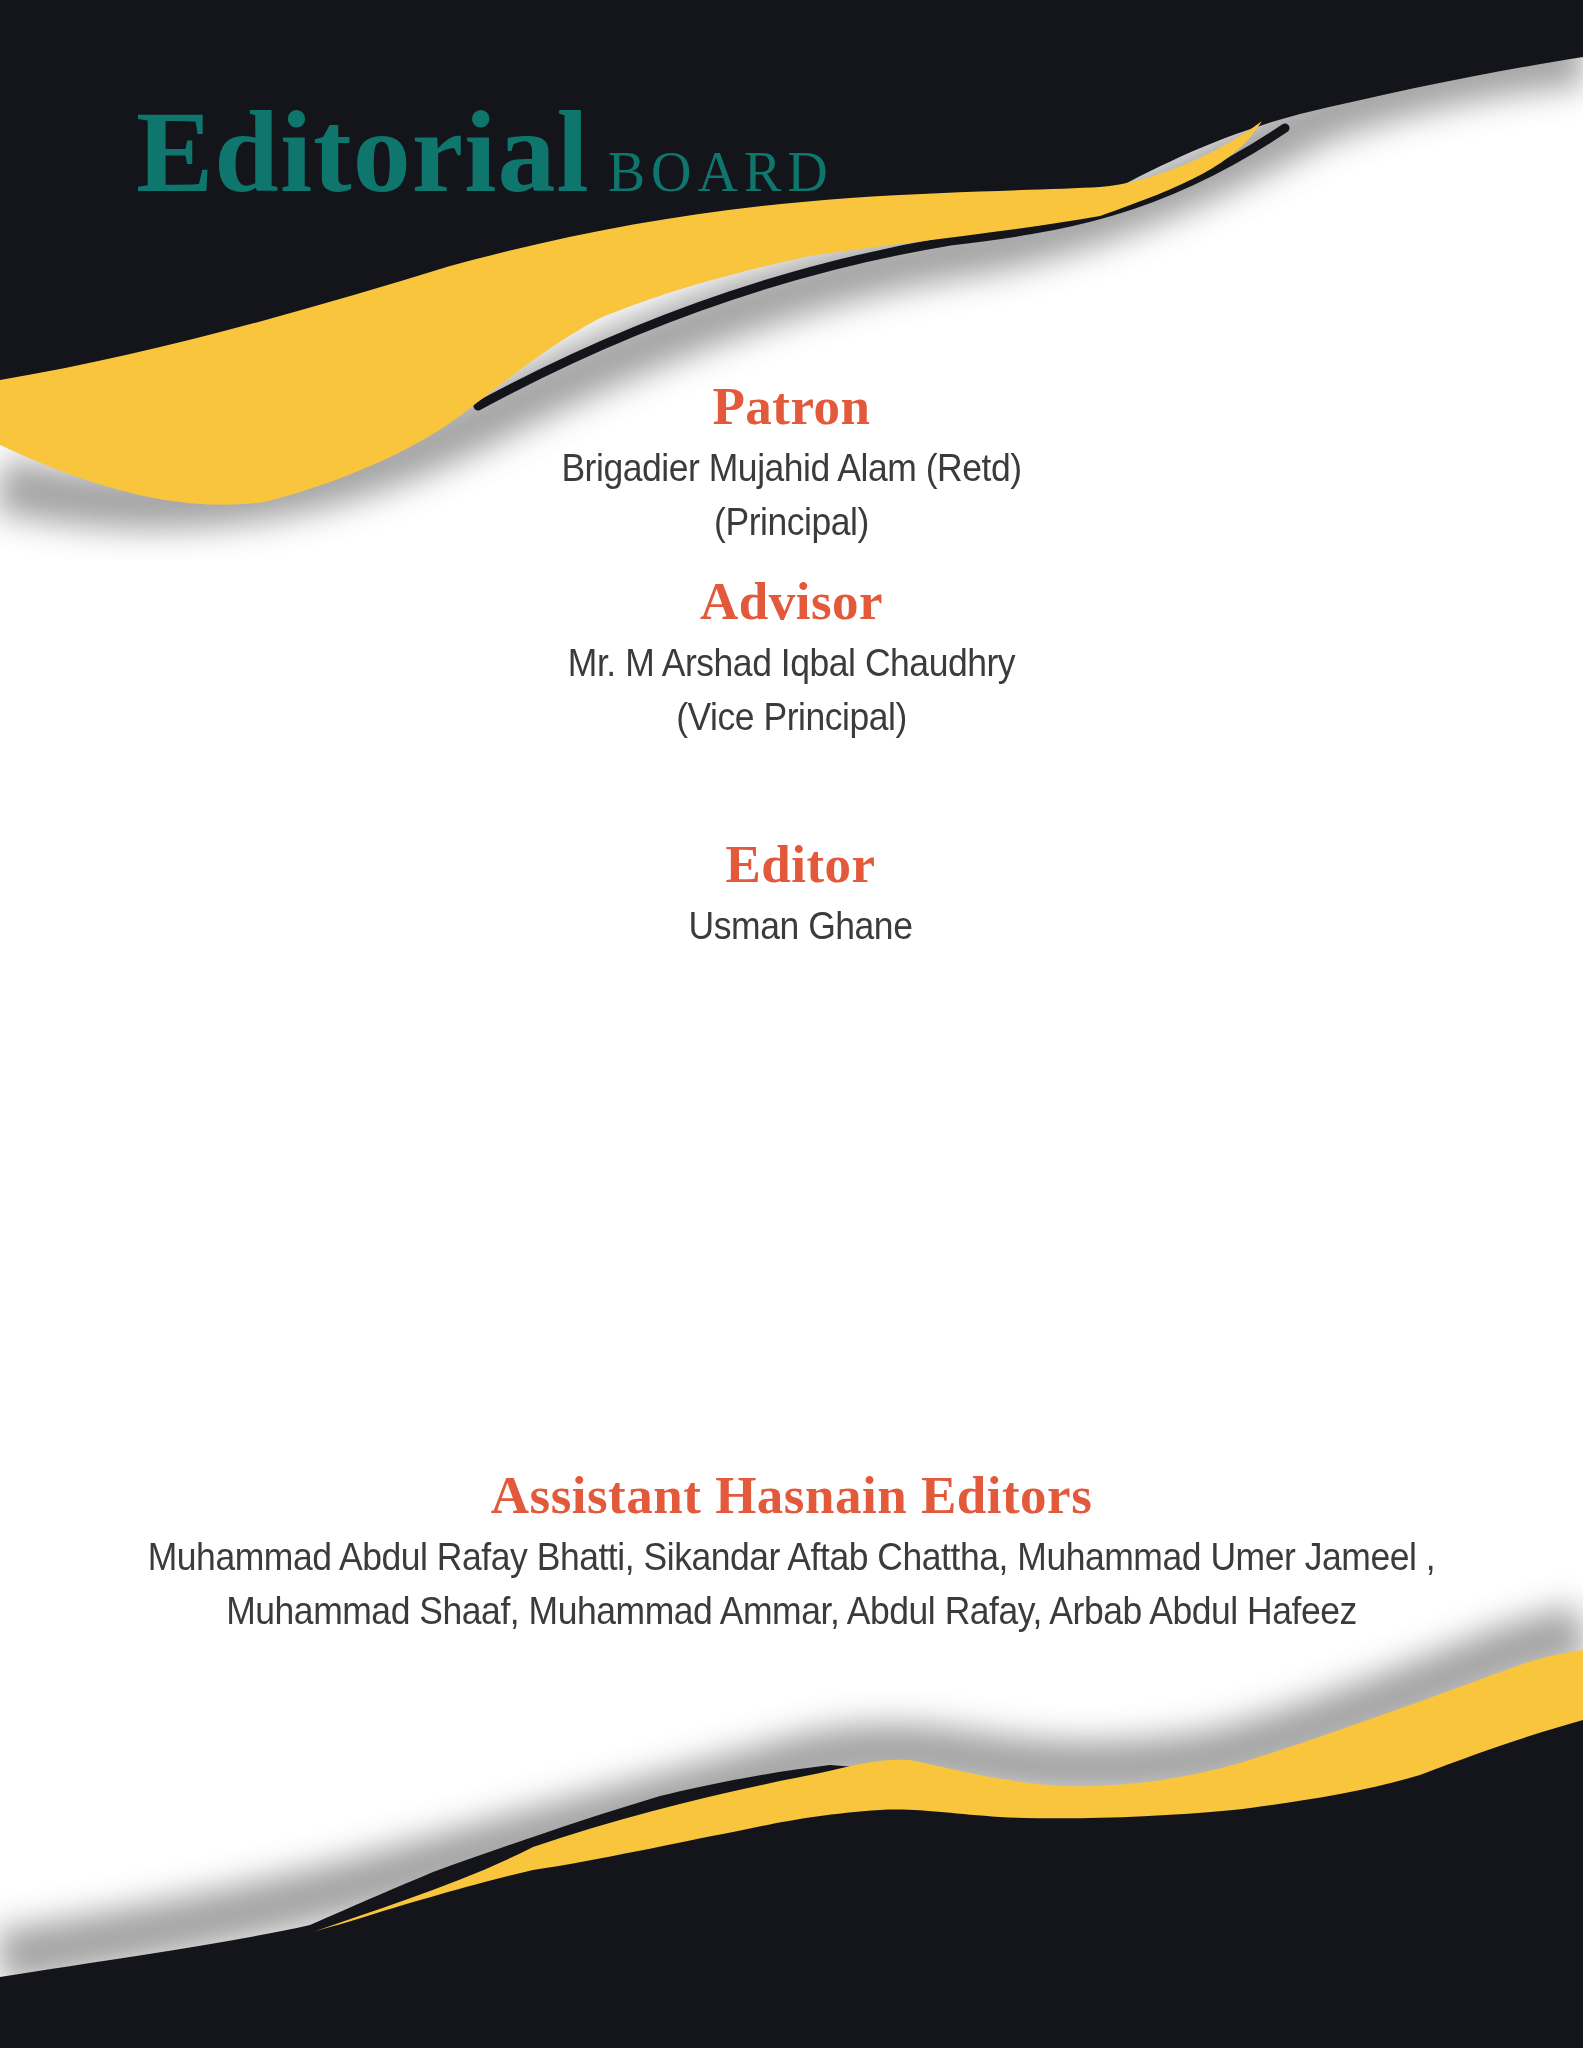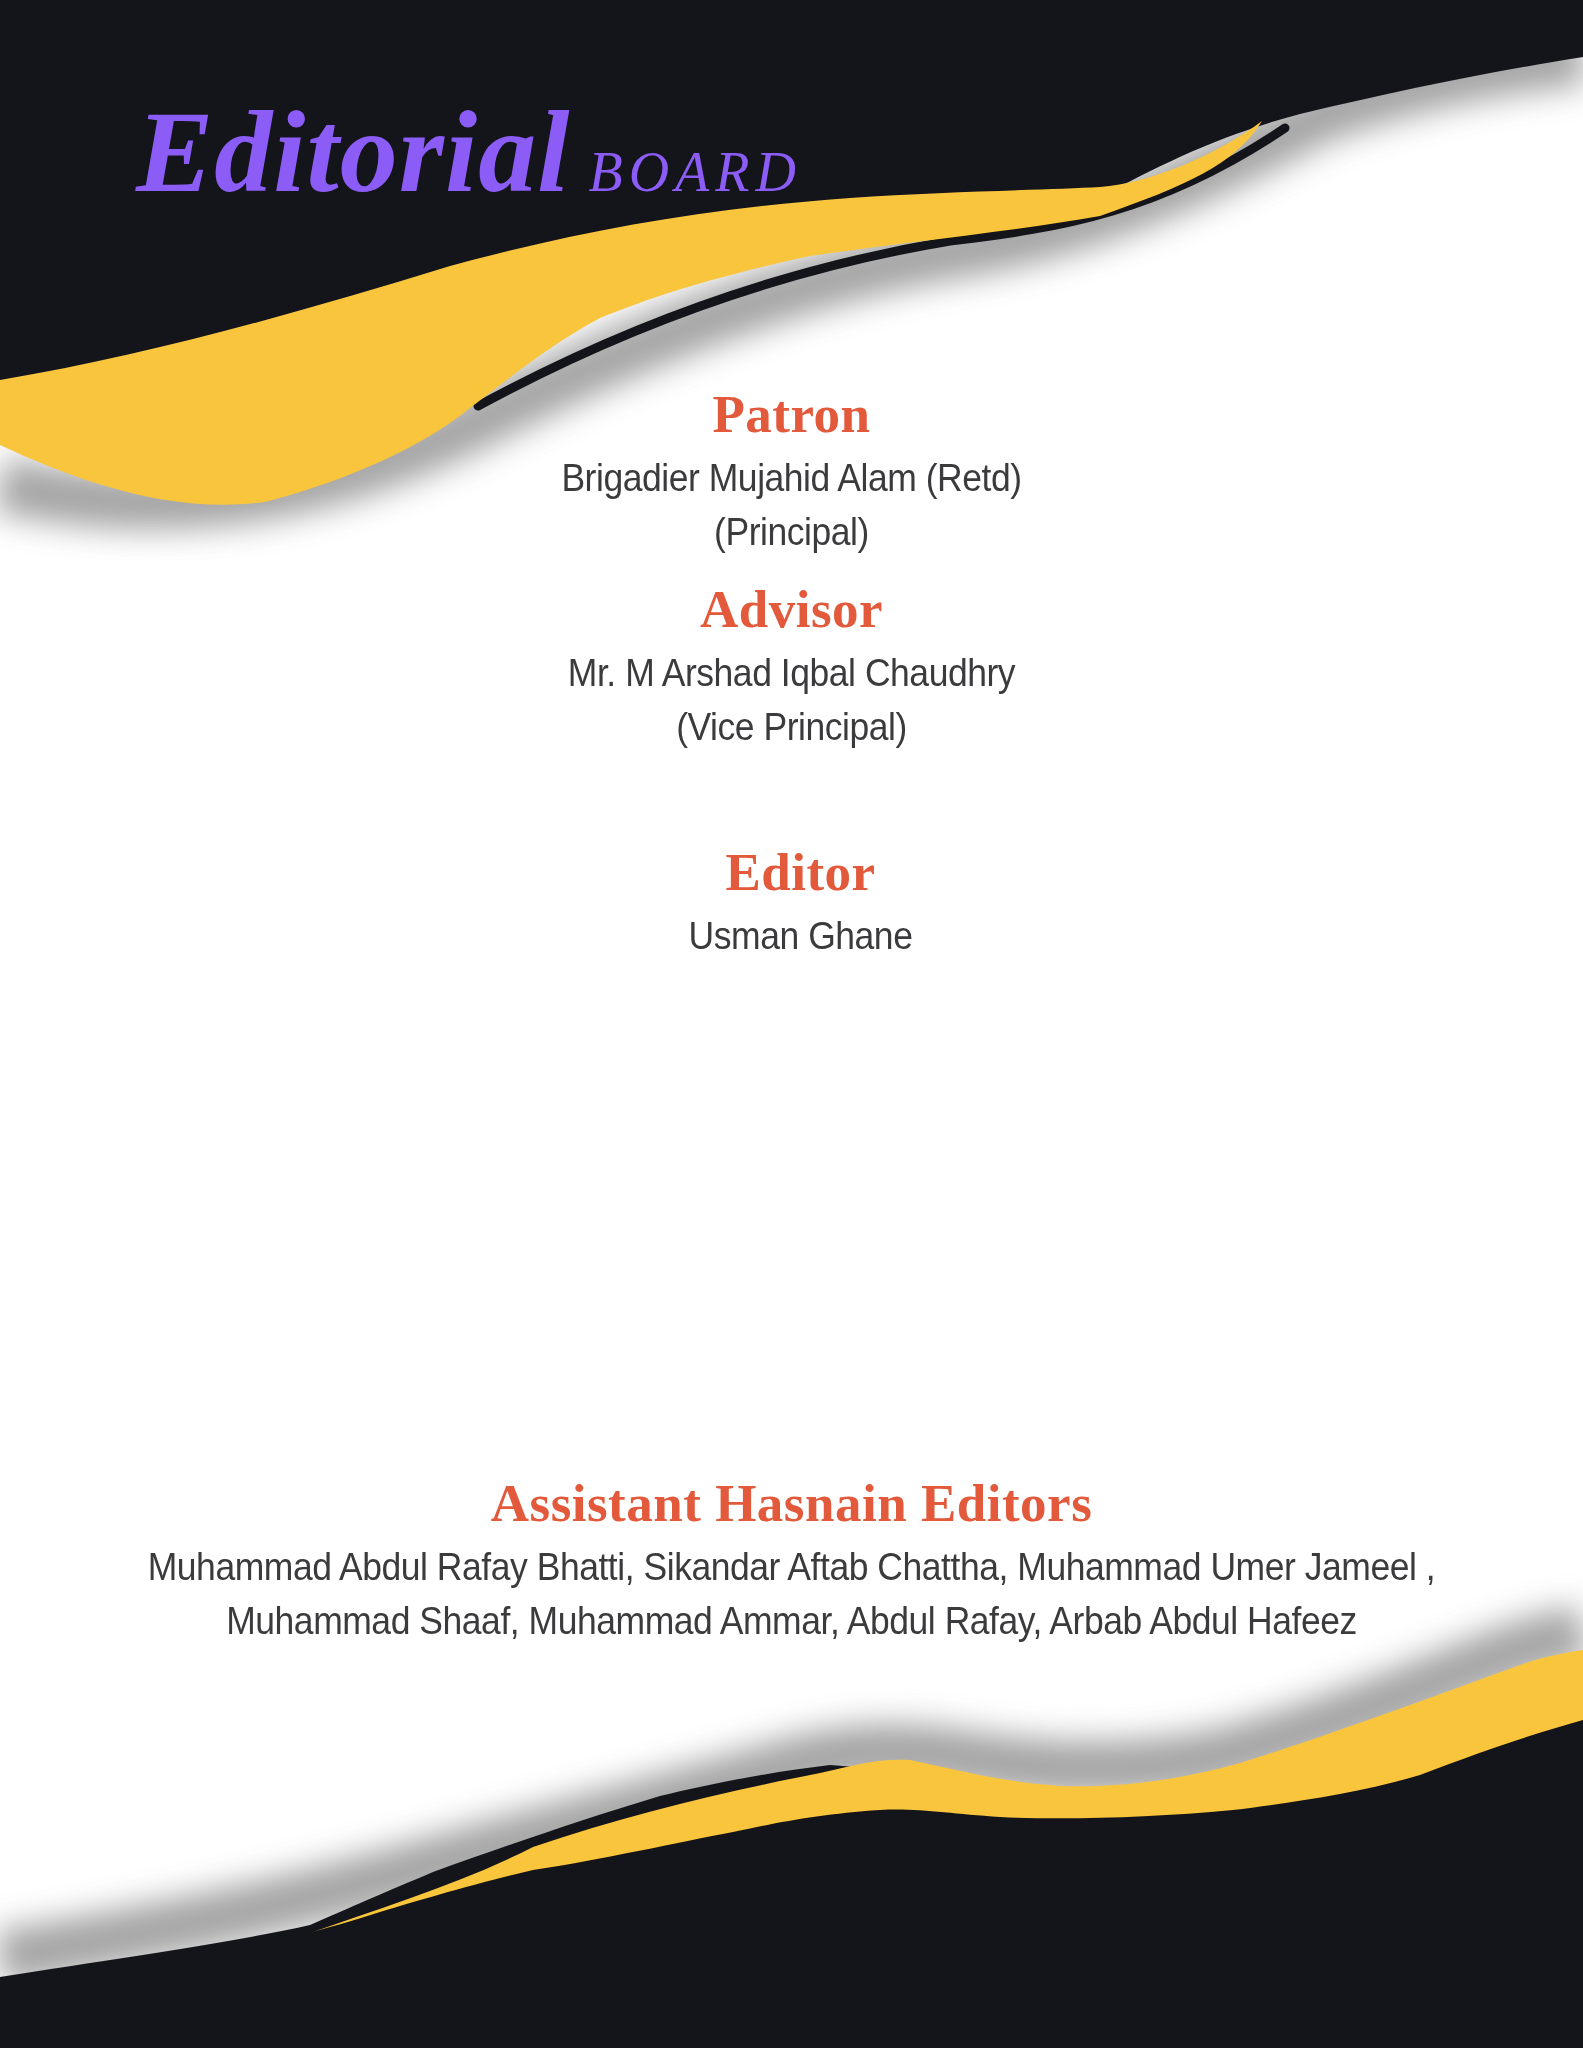--- a/index.html
+++ b/index.html
@@ -12,23 +12,22 @@
     font-family:"Liberation Sans", sans-serif;
   }
   svg.wave{position:absolute;left:0;display:block;}
   svg.wave.header{top:0;}
   svg.wave.footer{bottom:0;}
 
   .title-block{
     position:absolute;
     left:136px;top:86px;
     white-space:nowrap;
-    color:#8b5cf6;
+    color:#0f766e;
     z-index:5;
-    font-style:italic;
   }
   .title-main{
     font-family:"Liberation Serif", serif;
     font-weight:700;
     font-size:116px;
     letter-spacing:1px;
   }
   .title-sub{
     font-family:"Liberation Serif", serif;
     font-weight:400;
@@ -37,21 +36,21 @@
     padding-left:18px;
   }
 
   .section{
     position:absolute;
     left:0;width:100%;
     text-align:center;
     z-index:4;
   }
   .section .heading{
-    margin:8px;
+    margin:0;
     font-family:"Liberation Serif", serif;
     font-weight:700;
     font-size:53px;
     line-height:1.1;
     letter-spacing:0.5px;
     color:var(--accent-orange,#E25A3B);
   }
   .section .names{
     margin-top:6px;
     font-size:39px;

